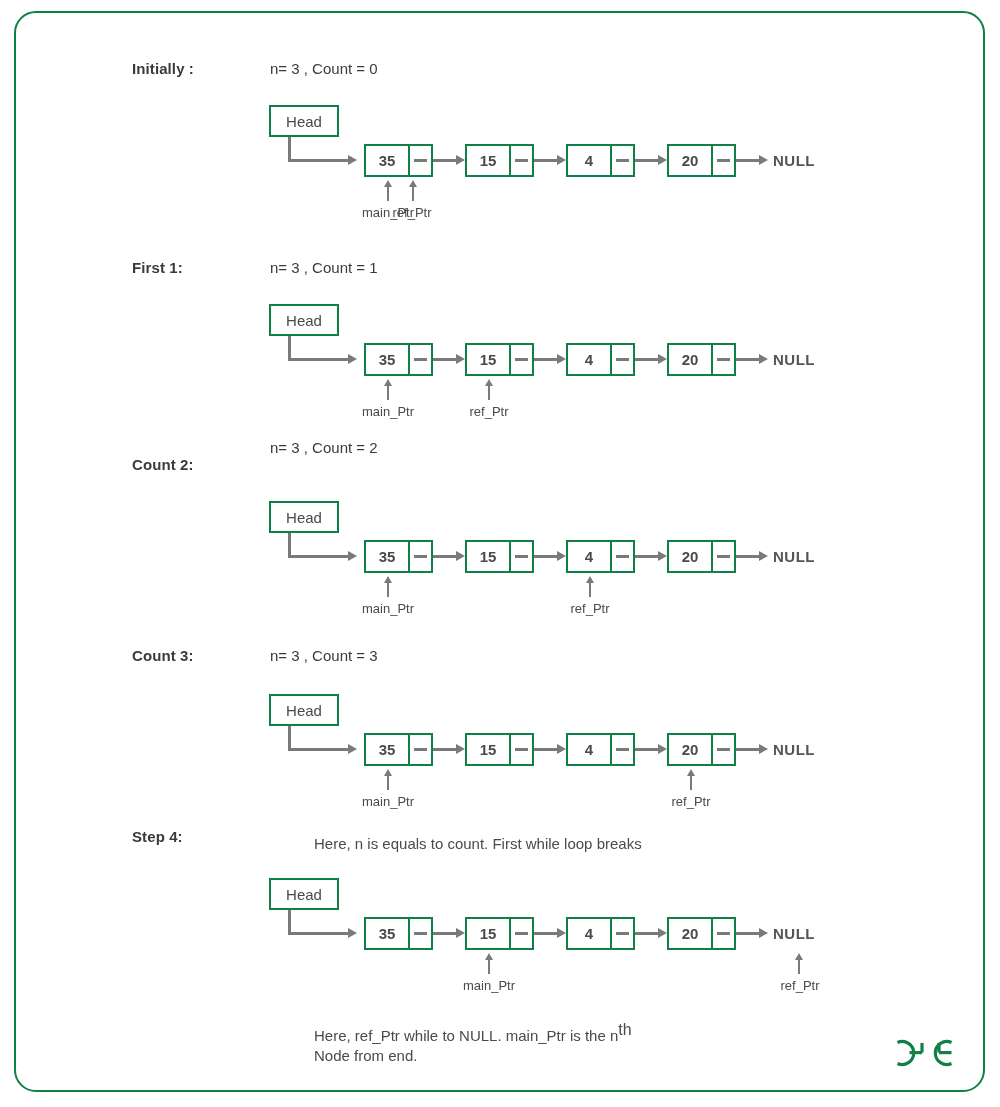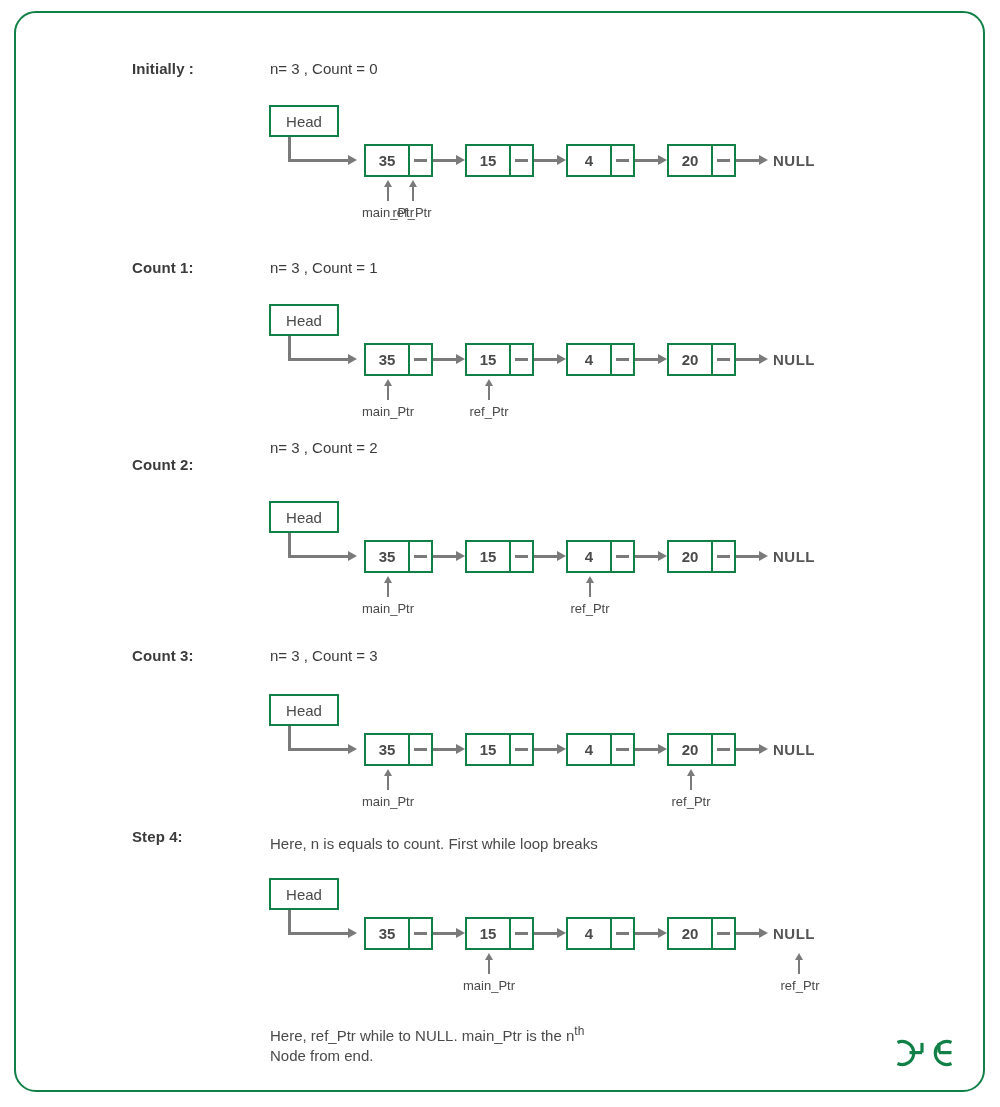--- a/index.html
+++ b/index.html
@@ -46,23 +46,24 @@
     font-weight: normal;
     color: #3b3b3b;
     white-space: nowrap;
   }
   .note-text {
     font-size: 15px;
     font-weight: normal;
     color: #4a4a4a;
     line-height: 20px;
     white-space: pre-line;
+    margin-left: 44px;
   }
   .note-text sup {
-    font-size: 12px;
+    font-size: 16px;
     vertical-align: super;
     line-height: 0;
   }
 
   
   .head-box {
     width: 70px;
     height: 32px;
     border: 2.5px solid #118047;
     box-sizing: border-box;
@@ -218,21 +219,21 @@
   <div class="abs null-text" style="left:757px; top:139px;">NULL</div>
 
   <div class="abs ptr-stem" style="left:371px; top:173px; height:15px;"></div>
   <div class="abs arrow-head-u" style="left:368px; top:167px;"></div>
   <div class="abs ptr-label" style="left:322px; top:192px; width:100px;">main_Ptr</div>
 
   <div class="abs ptr-stem" style="left:396px; top:173px; height:15px;"></div>
   <div class="abs arrow-head-u" style="left:393px; top:167px;"></div>
   <div class="abs ptr-label" style="left:356px; top:192px; width:80px;">ref_Ptr</div>
 
-  <div class="abs step-label" style="left:116px; top:246px;">Count 1:</div>
+  <div class="abs step-label" style="left:116px; top:246px;">First 1:</div>
   <div class="abs step-state" style="left:254px; top:246px;">n= 3 , Count = 1</div>
 
   <div class="abs head-box" style="left:253px; top:291px;">Head</div>
   <div class="abs elbow-v" style="left:272px; top:323px; height:25px;"></div>
   <div class="abs elbow-h" style="left:272px; top:345px; width:60px;"></div>
   <div class="abs arrow-head-r" style="left:332px; top:341px;"></div>
 
   <div class="abs node" style="left:348px; top:330px;">
     <div class="val">35</div>
     <div class="ptr"></div>

